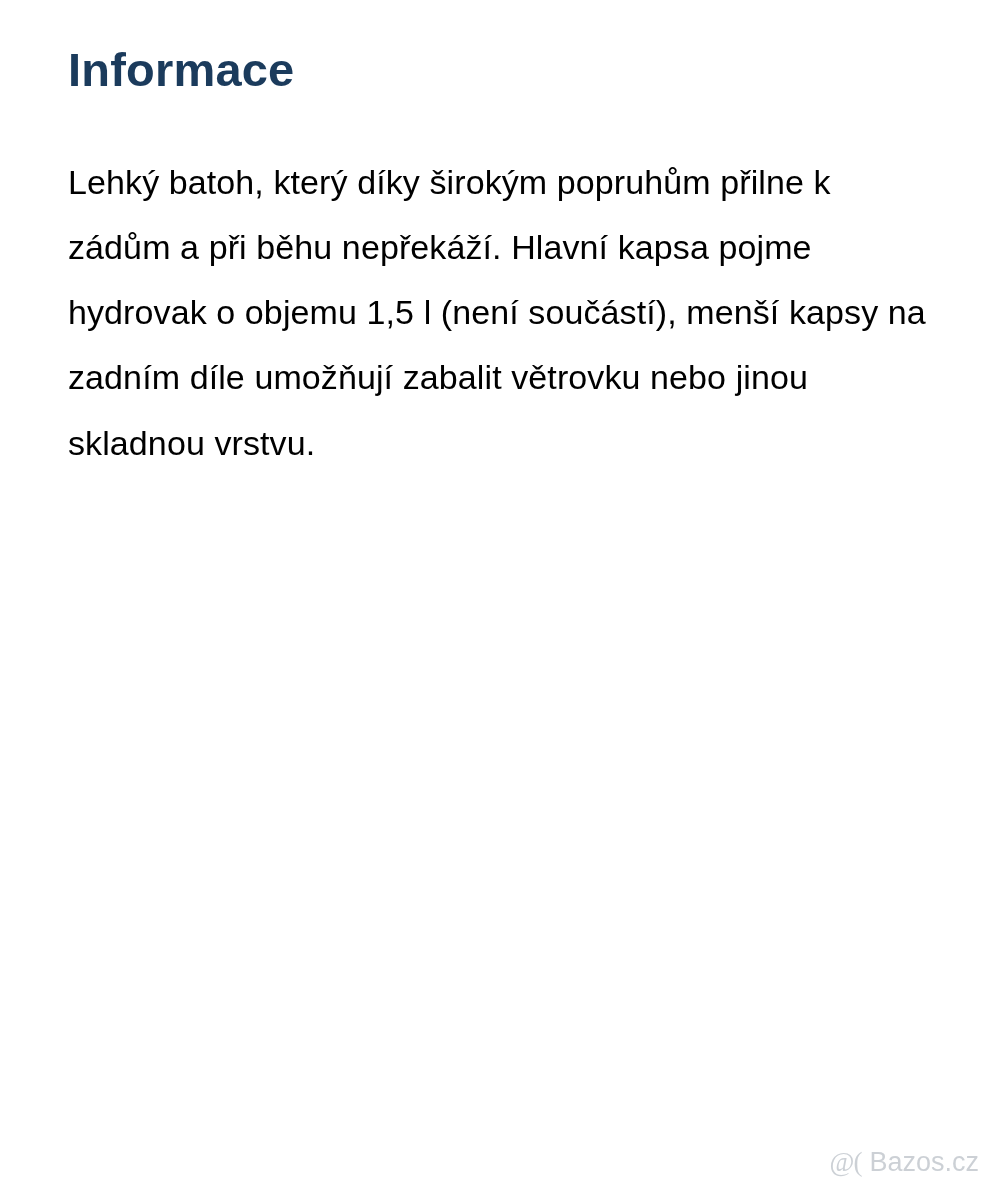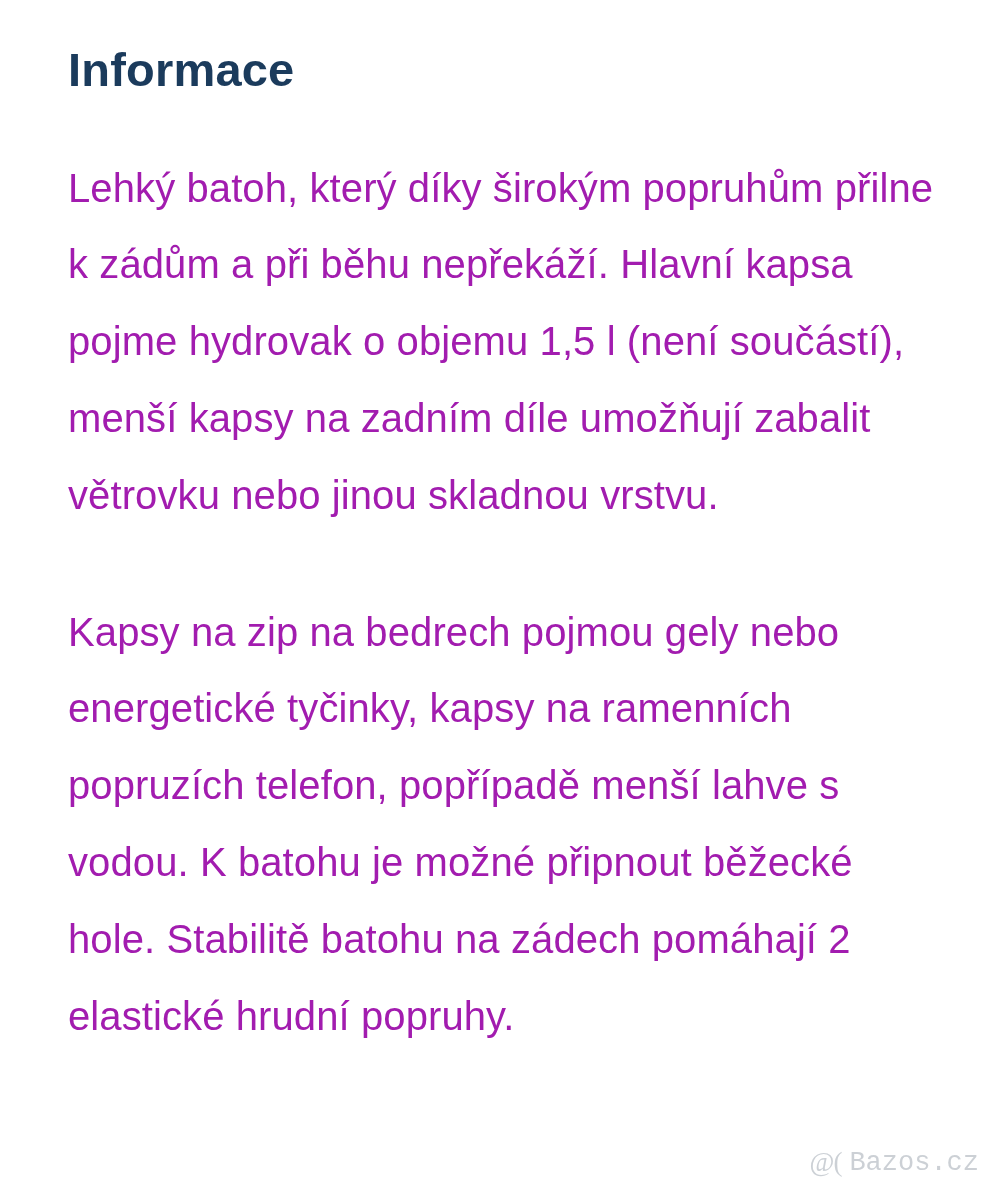--- a/index.html
+++ b/index.html
@@ -29,23 +29,23 @@
   }
   .info-title {
     font-size: 47px;
     font-weight: 700;
     color: #1b3b5c;
     letter-spacing: 0.2px;
     margin: 0 0 54px 0;
     line-height: 1.1;
   }
   .info-paragraph {
-    font-size: 40px;
+    font-size: 34px;
     line-height: 1.92;
-    color: #a21caf;
+    color: #000000;
     margin: 0 0 60px 0;
     font-weight: 400;
     letter-spacing: 0.1px;
   }
   .info-paragraph:last-child {
     margin-bottom: 0;
   }
   .watermark {
     position: absolute;
     right: 22px;
@@ -57,30 +57,29 @@
   }
   .watermark-mark {
     font-size: 27px;
     color: #9aa3ad;
     font-family: "Liberation Serif", serif;
     letter-spacing: -1px;
   }
   .watermark-text {
     font-size: 27px;
     color: #9aa3ad;
-    font-family: Liberation Mono, monospace;
+    font-family: Liberation Sans, sans-serif;
   }
 </style>
 </head>
 <body>
 
 <div class="page">
   <div class="content">
     <h1 class="info-title">Informace</h1>
     <p class="info-paragraph">Lehký batoh, který díky širokým popruhům přilne k zádům a při běhu nepřekáží. Hlavní kapsa pojme hydrovak o objemu 1,5 l (není součástí), menší kapsy na zadním díle umožňují zabalit větrovku nebo jinou skladnou vrstvu.</p>
-    <p class="info-paragraph">Kapsy na zip na bedrech pojmou gely nebo energetické tyčinky, kapsy na ramenních popruzích telefon, popřípadě menší lahve s vodou. K batohu je možné připnout běžecké hole. Stabilitě batohu na zádech pomáhají 2 elastické hrudní popruhy.</p>
   </div>
 
   <div class="watermark">
     <span class="watermark-mark">@(</span>
     <span class="watermark-text">Bazos.cz</span>
   </div>
 </div>
 
 </body></html>

